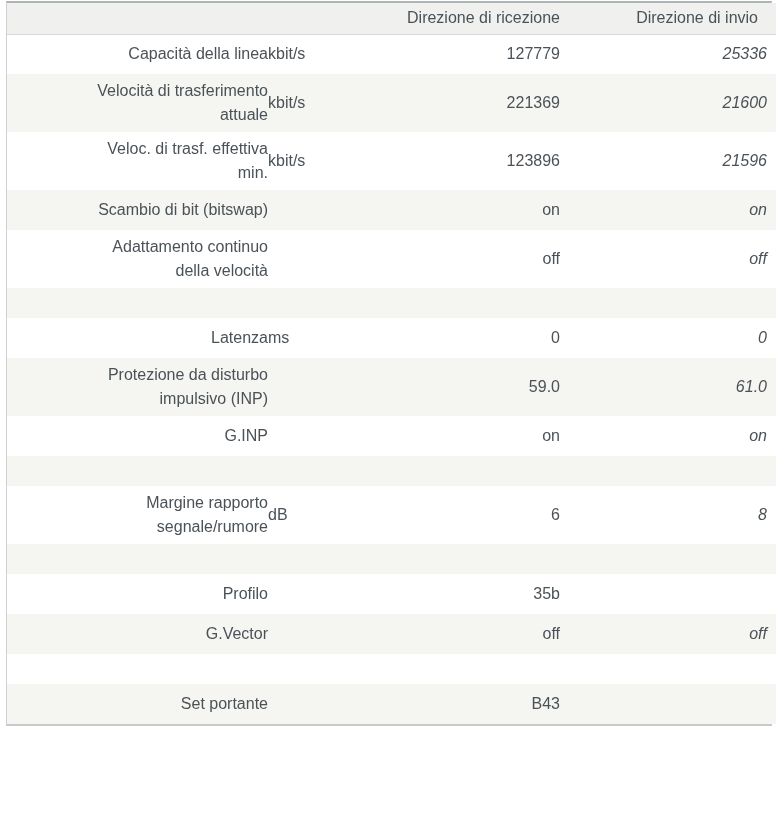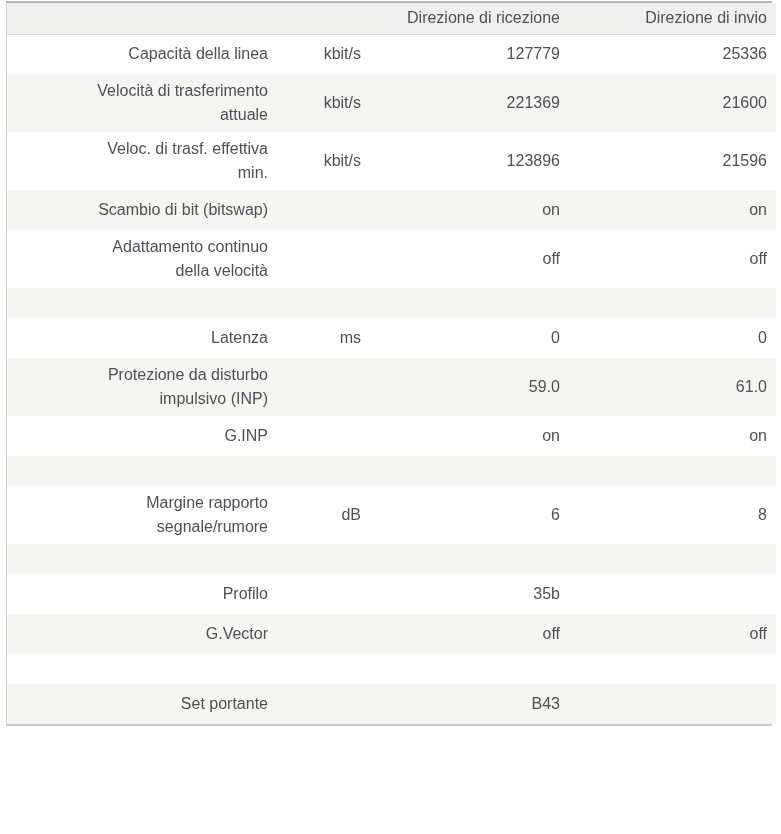--- a/index.html
+++ b/index.html
@@ -51,39 +51,39 @@
     height: 31px;
     background: var(--header-bg);
   }
   thead th {
     font-weight: normal;
     text-align: right;
     vertical-align: middle;
     border-bottom: 1px solid var(--header-sep);
     padding: 0;
   }
-  thead th.h-tx { padding-right: 9px; }
+  thead th.h-tx { padding-right: 18px; }
 
   tbody tr.data-row { height: 40px; }
   tbody tr.spacer-row { height: 30px; }
   tbody tr:nth-child(odd)  { background: var(--row-bg); }
   tbody tr:nth-child(even) { background: var(--zebra-bg); }
 
   td {
     vertical-align: middle;
     padding: 5px 0;
   }
   td.label {
     padding-left: 10px;
     white-space: pre-line;
     text-align: right;
   }
-  td.unit { text-align: right; }
+  td.unit { text-align: left; }
   td.num  { text-align: right; }
-  td.num.tx { padding-right: 9px; }
+  td.num.tx { padding-right: 9px; font-style: italic; }
   tr.spacer-row td { padding: 0; }
 </style>
 </head>
 <body>
 
 <div class="page">
   <div class="table-wrap">
     <table>
       <colgroup>
         <col class="c-label">

